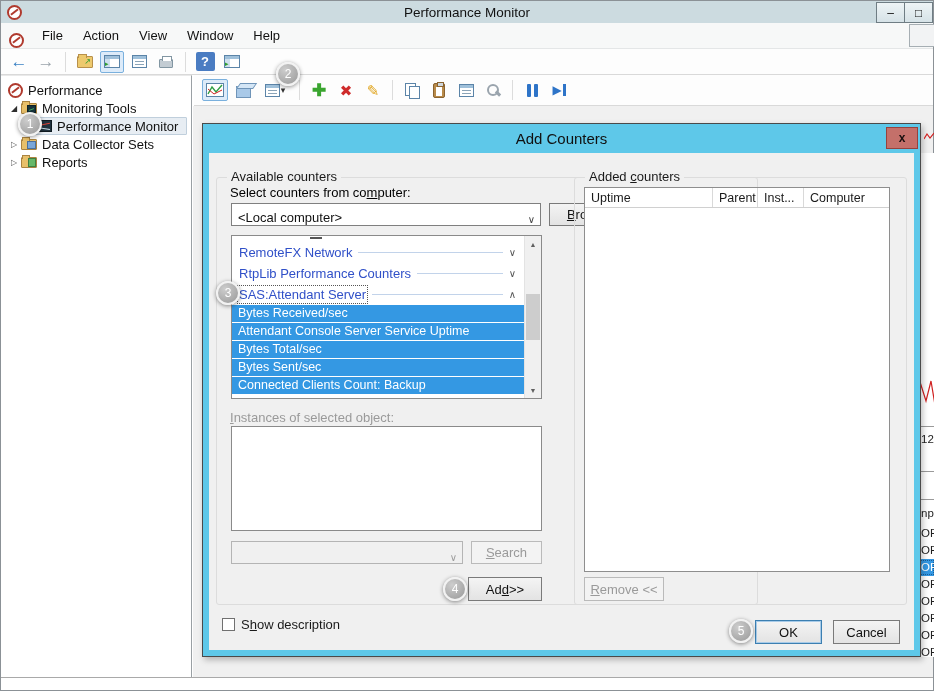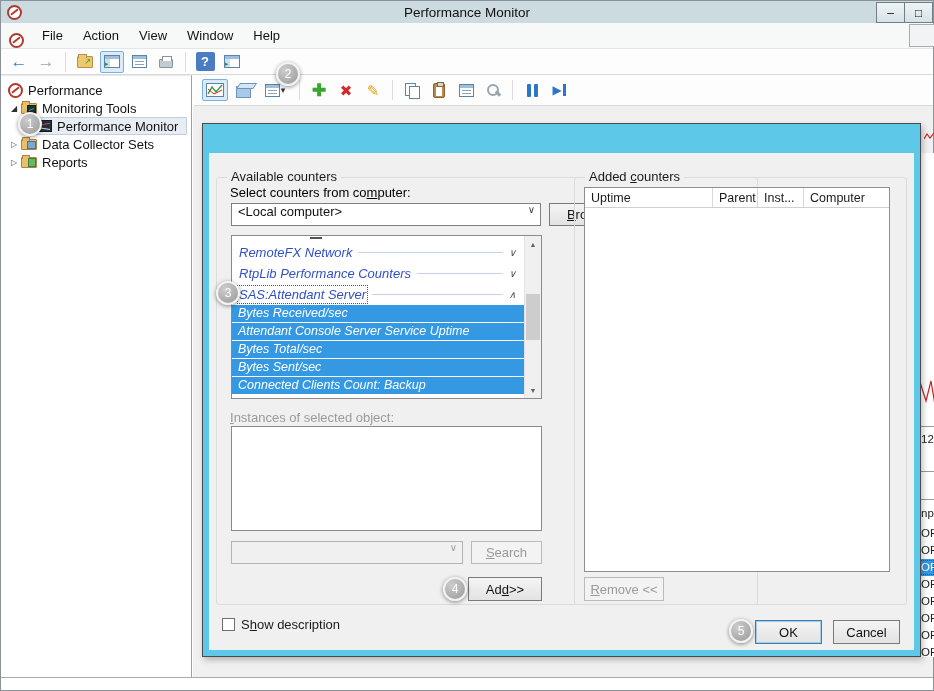--- a/index.html
+++ b/index.html
@@ -99,30 +99,30 @@
   .dialog { position:absolute; left:201px; top:122px; width:719px; height:534px; border:1px solid #4a4a4a; background:#5ec8e9; z-index:5; box-shadow:2px 3px 6px rgba(0,0,0,.25); }
   .dlg-title { height:29px; display:flex; align-items:center; justify-content:center; font-size:15px; color:#101010; position:relative; }
   .dlg-close { position:absolute; left:683px; top:3px; width:32px; height:22px; background:#c4706a; border:1px solid #96423d; display:flex; align-items:center; justify-content:center; font-weight:bold; font-size:12px; color:#1a0f0e; }
   .dlg-body { position:absolute; left:6px; right:6px; top:29px; bottom:6px; background:#f0f0f0; }
 
   .groupbox { position:absolute; border:1px solid #dcdcdc; border-radius:3px; }
   .legend { position:absolute; top:-9px; left:10px; background:#f0f0f0; padding:0 4px; font-size:13px; color:#1a1a1a; }
   .dlabel { position:absolute; font-size:13px; color:#000000; }
   .dlabel.dis { color:#9a9a9a; }
 
-  .combo { position:absolute; height:23px; background:#fff; border:1px solid #7f7f7f; display:flex; align-items:flex-start; font-size:13px; padding-left:6px; color:#111; }
+  .combo { position:absolute; height:23px; background:#fff; border:1px solid #7f7f7f; display:flex; align-items:flex-end; font-size:13px; padding-left:6px; color:#111; }
   .combo .chev { margin-left:auto; width:17px; text-align:center; font-size:10px; color:#444; }
   .combo.disabled { background:#f0f0f0; border-color:#b4b4b4; }
   .combo.disabled .chev { color:#9c9c9c; }
 
   .btn { position:absolute; display:flex; align-items:center; justify-content:center; font-size:13px; color:#111; border:1px solid #7a7a7a; background:linear-gradient(#f4f4f4,#e3e3e3); }
   .btn.disabled { color:#9a9a9a; border-color:#bababa; background:#f3f3f3; }
   .btn.default { border-color:#3c7fb1; box-shadow:inset 0 0 0 1px #a8cbe8; }
 
-  .counter-list { position:absolute; left:22px; top:82px; width:311px; height:164px; background:#fff; border:1px solid #8a8a8a; overflow:hidden;font-style:italic; }
+  .counter-list { position:absolute; left:22px; top:82px; width:311px; height:164px; background:#fff; border:1px solid #8a8a8a; overflow:hidden; }
   .cl-inner { position:absolute; left:0; top:0; right:17px; bottom:0; }
   .cl-partial { height:6px; position:relative; }
   .cl-partial::after { content:""; position:absolute; left:78px; top:1px; width:12px; height:2px; background:#555; }
   .cgroup { height:21px; display:flex; align-items:center; padding:0 8px 0 7px; font-size:13px; color:#3050c8; }
   .cgroup .rule { flex:1; height:1px; background:#c2d3ea; margin:0 6px; }
   .cgroup .chev { font-size:10px; color:#555; }
   .cgroup .glabel.focus { outline:1px dotted #555; outline-offset:1px; }
   .citem { height:18px; line-height:17px; border-bottom:1px solid #fff; background:#3498e3; color:#fff; font-size:12.5px; padding-left:6px; white-space:nowrap; overflow:hidden; }
   .cl-scroll { position:absolute; right:0; top:0; bottom:0; width:17px; background:#f0f0f0; border-left:1px solid #e3e3e3; }
   .cl-scroll .sarr { position:absolute; left:0; right:0; height:16px; display:flex; align-items:center; justify-content:center; font-size:7px; color:#606060; }
@@ -309,20 +309,24 @@
     <div class="gs-row" style="top:389px;">OR</div>
     <div class="gs-row hl" style="top:406px;">OR</div>
     <div class="gs-row" style="top:423px;">OR</div>
     <div class="gs-row" style="top:440px;">OR</div>
     <div class="gs-row" style="top:457px;">OR</div>
     <div class="gs-row" style="top:474px;">OR</div>
     <div class="gs-row" style="top:491px;">OR</div>
   </div>
 
   <div class="dialog">
+    <div class="dlg-title">
+      <span>Add Counters</span>
+      <span class="dlg-close">x</span>
+    </div>
     <div class="dlg-body">
 
       <div class="groupbox" style="left:7px; top:24px; width:542px; height:428px;">
         <span class="legend">Available counters</span>
       </div>
 
       <div class="dlabel" style="left:21px; top:32px;">Select counters from co<u>m</u>puter:</div>
 
       <div class="combo" style="left:22px; top:50px; width:310px;">
         <span>&lt;Local computer&gt;</span>

